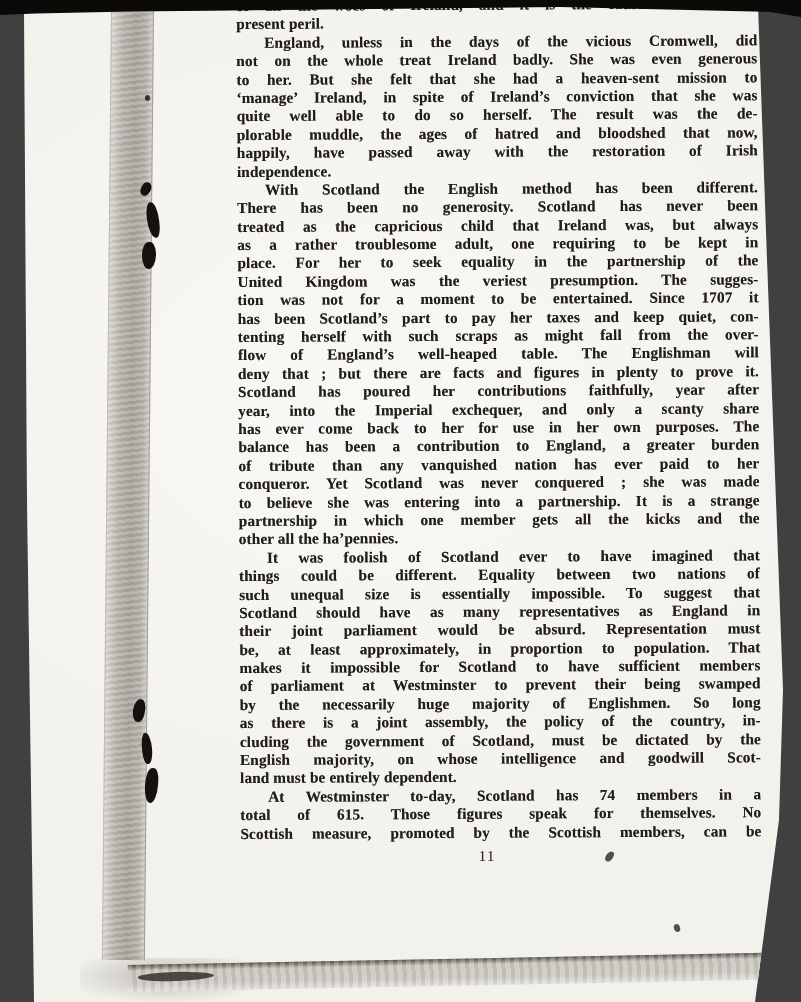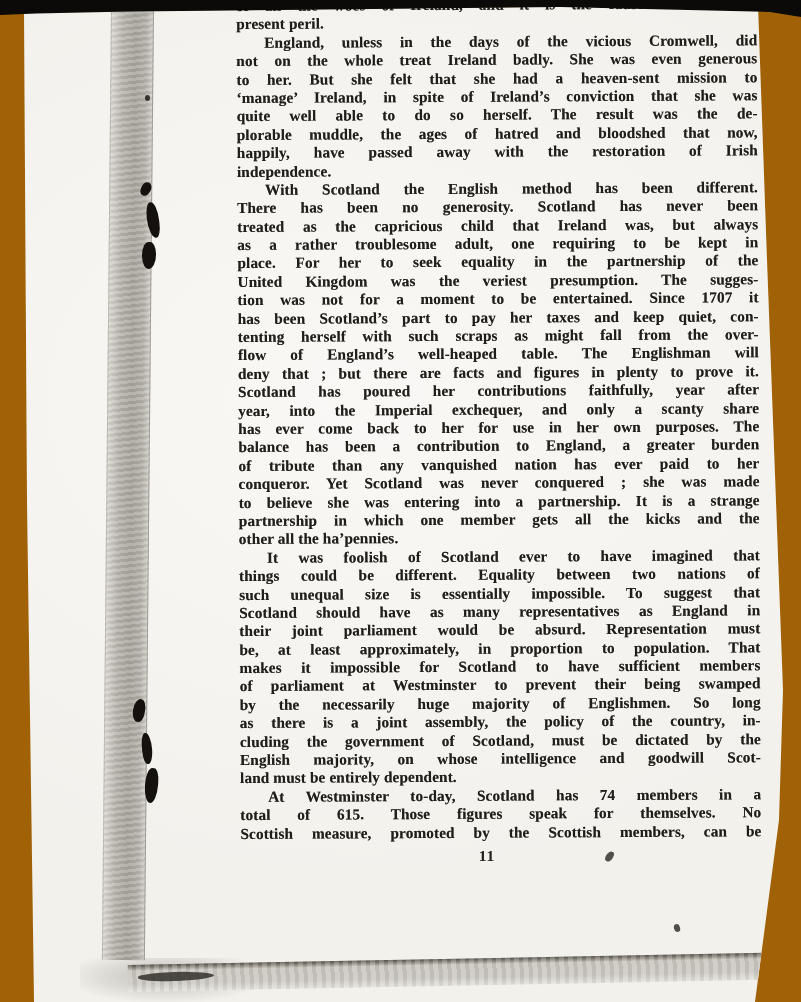--- a/index.html
+++ b/index.html
@@ -1,18 +1,18 @@
 <!DOCTYPE html>
 <html><head>
 <meta charset="utf-8">
 <style>
   html,body { margin:0; padding:0; background:#0c0c0c; }
   .stage {
     position:relative; width:801px; height:1002px; overflow:hidden;
-    background:#a16207;
+    background:#404040;
     font-family:"Liberation Serif","DejaVu Serif",serif;
   }
   
   .page {
     position:absolute; inset:0;
     background:
       radial-gradient(ellipse 900px 700px at 45% 40%, rgba(255,255,255,0.5), rgba(0,0,0,0) 70%),
       #f3f1ec;
     clip-path: polygon(
       24px 12px, 420px 8px, 758px 5px,
@@ -61,21 +61,21 @@
     transform:rotate(-0.3deg); transform-origin:left top;
     font-size:15.3px; font-weight:700; line-height:18.4px;
     color:#211e1a; letter-spacing:0.1px;
     text-shadow:0 0 0.5px rgba(33,30,26,0.55);
   }
   .textblock .line { height:18.4px; overflow:visible; text-align:left; }
   .textblock .line.j { text-align:justify; text-align-last:justify; }
   .textblock .line.ind { text-indent:28px; }
   .pagenum {
     position:absolute; left:452px; top:847px; width:70px;
-    font-size:15.5px; font-weight:700; color:#242019; text-align:center;
+    font-size:15.5px; font-weight:400; color:#242019; text-align:center;
     letter-spacing:1px;
   }
   .speck { position:absolute; background:#2b2722; }
   .speck.s1 { left:606px; top:851px; width:7px; height:11px; border-radius:60% 40% 55% 45%; transform:rotate(28deg); opacity:.8; }
   .speck.s2 { left:674px; top:924px; width:6px; height:8px; border-radius:50% 55% 45% 50%; transform:rotate(-15deg); opacity:.8; }
   
   .topband {
     position:absolute; left:0; top:0; width:801px; height:18px; z-index:9;
     background:#0b0a09;
     clip-path: polygon(0 0, 801px 0, 801px 17px, 770px 12px, 560px 7px, 420px 8.5px, 130px 11.5px, 36px 13.5px, 0 15px);

